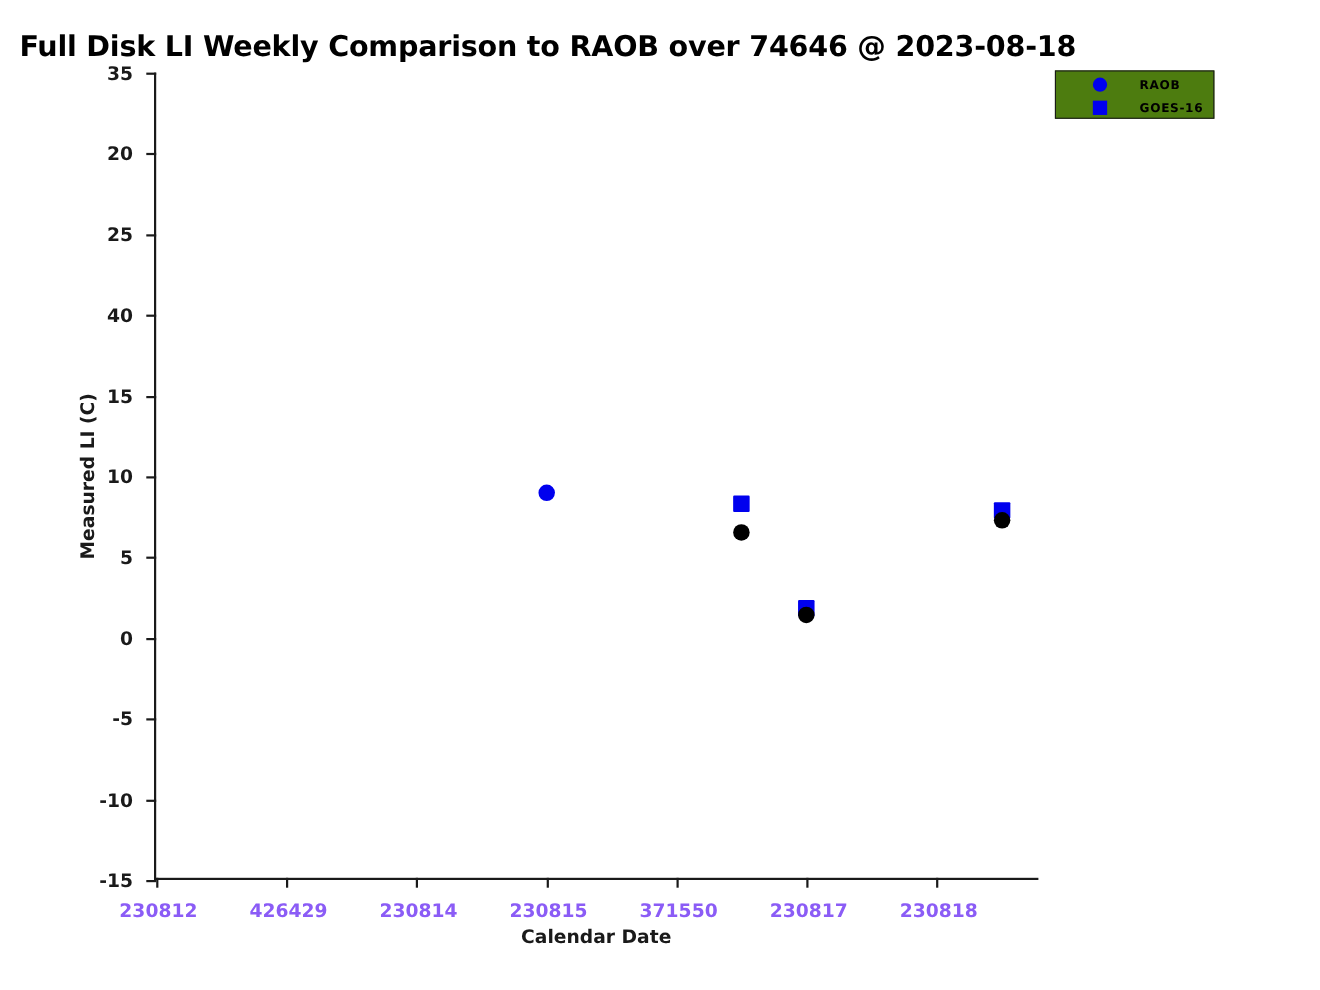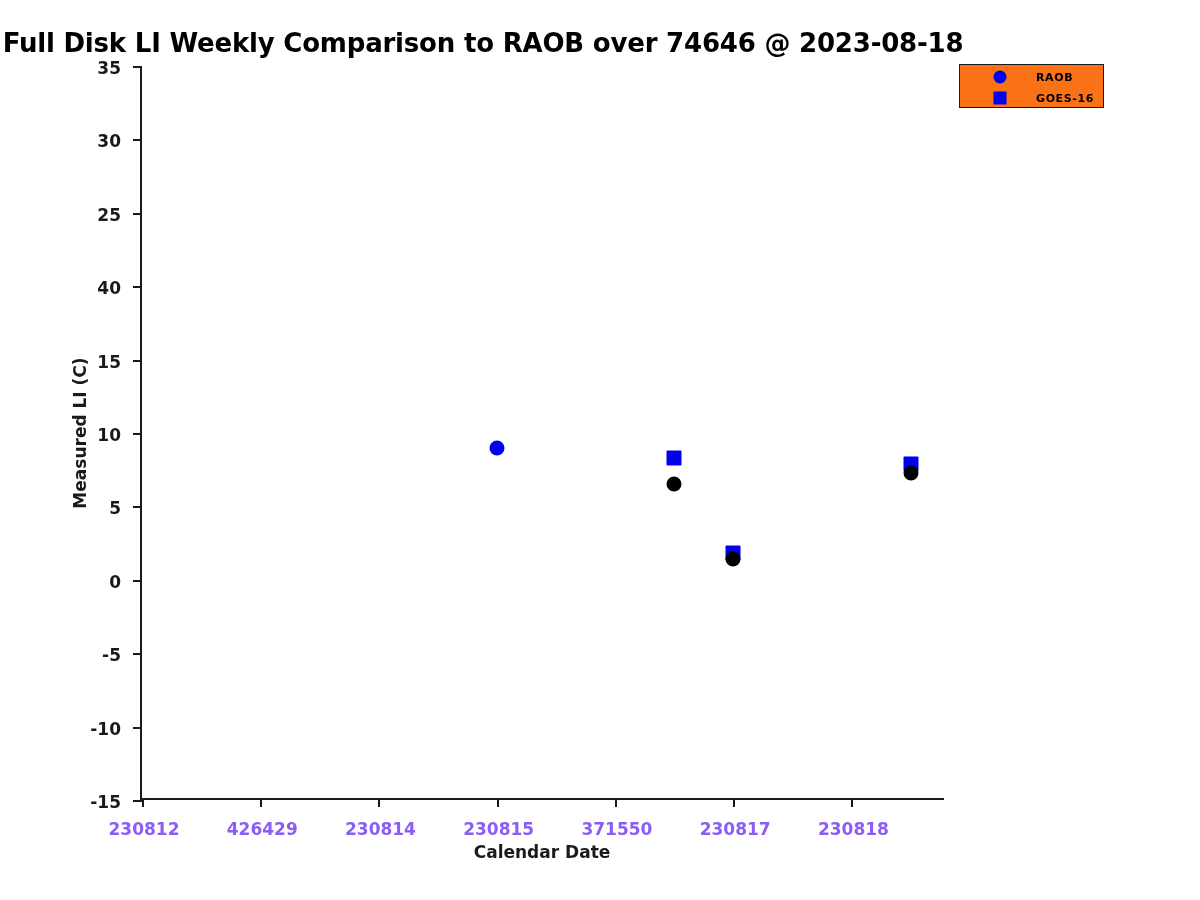--- a/index.html
+++ b/index.html
@@ -5,21 +5,21 @@
   html,body{margin:0;padding:0;}
   body{
     width:1200px;height:900px;background:#ffffff;
     font-family:"DejaVu Sans","Liberation Sans",sans-serif;
     overflow:hidden;
   }
   #stage{position:relative;width:1200px;height:900px;}
 
   
   #chart-title{
-    position:absolute;left:1px;top:28px;width:964px;
+    position:absolute;left:16px;top:28px;width:964px;
     text-align:center;
     font-size:26px;font-weight:bold;color:#000;
     letter-spacing:-0.2px;
     white-space:nowrap;
   }
 
   
   #plot-area{
     position:absolute;left:140px;top:66px;
     width:804px;height:734px;
@@ -62,21 +62,21 @@
 
   
   .pt{position:absolute;transform:translate(-50%,-50%);}
   .pt.circle{width:15px;height:15px;border-radius:50%;}
   .pt.square{width:15px;height:15px;border-radius:1px;}
 
   
   #legend{
     position:absolute;left:959px;top:64px;
     width:145px;height:44px;
-    border:1.5px solid #1a1a1a;background:#f97316;
+    border:1.5px solid #1a1a1a;background:#4d7c0f;
     box-sizing:border-box;
   }
   .legend-row{
     position:absolute;left:0;width:100%;height:22px;
     display:flex;align-items:center;
   }
   .legend-sym{
     position:absolute;left:40px;top:50%;
     transform:translate(-50%,-50%);
     width:13px;height:13px;
@@ -95,21 +95,21 @@
 <div id="stage">
 
   <div id="chart-title">Full Disk LI Weekly Comparison to RAOB over 74646 @ 2023-08-18</div>
 
   <div id="plot-area">
     <div id="y-axis-ticks">
         <div class="ytick" style="top: 0px;">
           <div class="ytick-label">35</div>
         </div>
         <div class="ytick" style="top: 73.4px;">
-          <div class="ytick-label">30</div>
+          <div class="ytick-label">20</div>
         </div>
         <div class="ytick" style="top: 146.8px;">
           <div class="ytick-label">25</div>
         </div>
         <div class="ytick" style="top: 220.2px;">
           <div class="ytick-label">40</div>
         </div>
         <div class="ytick" style="top: 293.6px;">
           <div class="ytick-label">15</div>
         </div>

